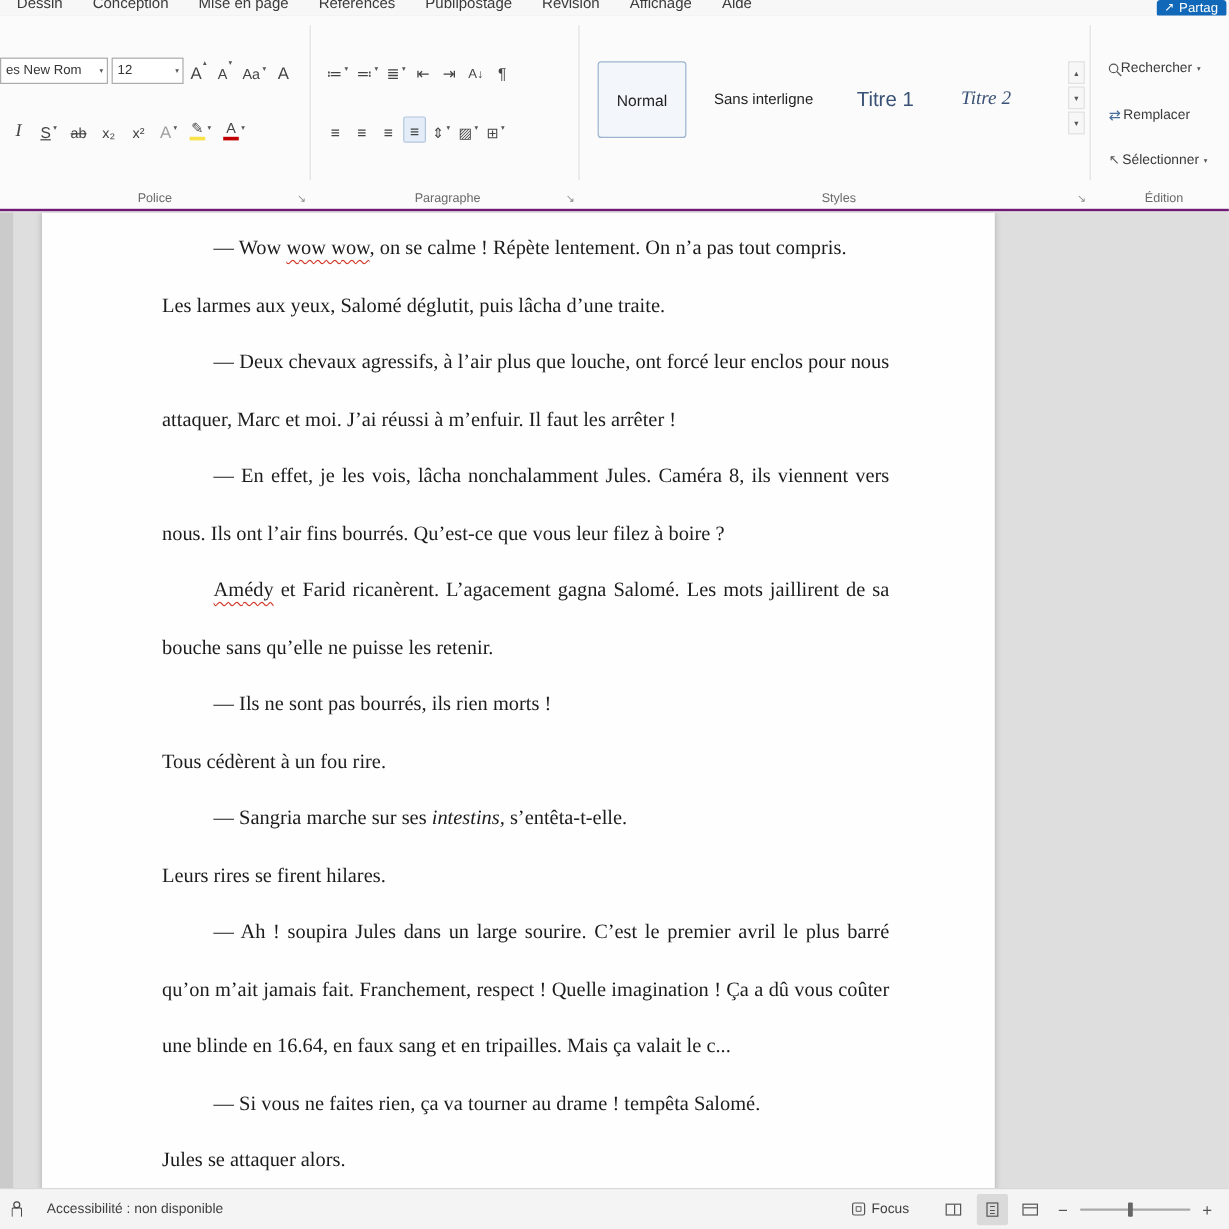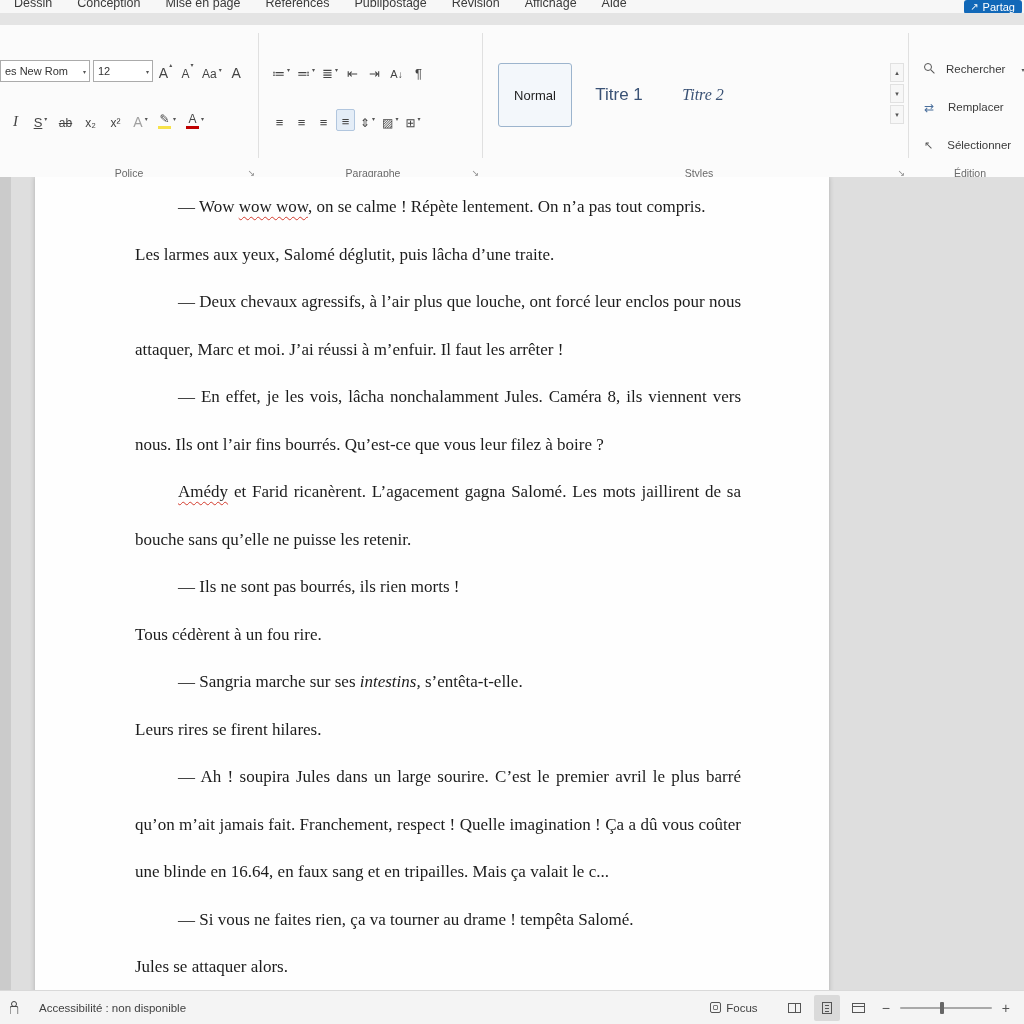--- a/index.html
+++ b/index.html
@@ -7,21 +7,21 @@
 body{font-family:"Liberation Sans",sans-serif;background:#e4e4e4;position:relative;overflow:hidden;color:#333}
 
 
 .tabsbar{position:absolute;top:0;left:0;right:0;height:13px;background:#f7f7f7;z-index:6;overflow:hidden}
 .tabs{display:flex;gap:25px;padding-left:14px;font-size:12.5px;color:#3a3a3a;transform:translateY(-6px)}
 .tab{line-height:18px;white-space:nowrap;cursor:default}
 .share-btn{position:absolute;top:0;right:2px;height:14px;background:#1168b8;color:#fff;border-radius:3px;display:flex;align-items:center;gap:4px;padding:0 7px 0 6px;font-size:11px;line-height:1}
 .share-btn .share-ic{font-size:10px}
 
 
-.ribbon{position:absolute;top:25px;left:0;right:0;height:163px;background:#fbfbfb;border-bottom:6px solid #701a75}
+.ribbon{position:absolute;top:13px;left:0;right:0;height:163px;background:#fbfbfb;border-bottom:2px solid #701a75}
 .rgroup{position:absolute;top:0;bottom:0}
 .grouplabel{position:absolute;bottom:3px;left:0;right:0;text-align:center;font-size:10.5px;color:#6a6a6a}
 .launcher{position:absolute;bottom:4px;right:3px;font-size:9px;color:#8a8a8a;cursor:pointer}
 .vdiv{position:absolute;top:8px;bottom:24px;width:1px;background:#e0e0e0}
 .rrow{position:absolute;left:6px;display:flex;align-items:center;gap:3px}
 .rbtn{display:inline-flex;align-items:flex-end;justify-content:center;min-width:19px;height:22px;padding:0 2px 2px;font-size:14px;color:#444;border-radius:2px;cursor:pointer;line-height:1}
 .rbtn.sel{background:#e4edf7;border:1px solid #b1c6de}
 .rbtn .tiny-arrow{font-size:6px;margin-left:1px;align-self:flex-start;margin-top:2px;color:#555}
 .chev{font-size:6px;color:#555;margin-left:2px;align-self:center}
 .combo{display:flex;align-items:center;justify-content:space-between;border:1px solid #ababab;background:#fff;height:22px;font-size:11px;padding:0 3px 0 4px;color:#333;cursor:pointer}
@@ -44,21 +44,21 @@
 .style-item.selected{border-color:#9cb4cd;background:#f3f7fb}
 .sty-normal{font-size:13px;color:#1f1f1f}
 .sty-nospace{font-size:12.5px;color:#1f1f1f}
 .sty-h1{font-size:17px;color:#3a5275}
 .sty-h2{font-size:16px;color:#3a5275;font-style:italic;font-family:"Liberation Serif",serif}
 .gal-scroll{position:absolute;right:4px;top:38px;display:flex;flex-direction:column;gap:2px}
 .gal-scroll span{width:14px;height:19px;display:flex;align-items:center;justify-content:center;font-size:7px;color:#555;border:1px solid #e1e1e1;background:#f7f7f7;cursor:pointer}
 .gal-more{border-top:2px solid #555}
 
 
-.edit-item{position:absolute;left:8px;display:flex;align-items:flex-start;gap:14px;font-size:11.5px;color:#3a3a3a;cursor:pointer;white-space:nowrap}
+.edit-item{position:absolute;left:8px;display:flex;align-items:center;gap:2px;font-size:11.5px;color:#3a3a3a;cursor:pointer;white-space:nowrap}
 .ic-mag{width:8px;height:8px;border:1.4px solid #555;border-radius:50%;position:relative;flex:none}
 .ic-mag::after{content:"";position:absolute;width:5px;height:1.4px;background:#555;transform:rotate(45deg);right:-4px;bottom:-2px}
 .ic-replace{font-size:12px;color:#4a6f9c}
 .ic-select{font-size:11px;color:#555}
 
 
 .docarea{position:absolute;top:177px;bottom:34px;left:0;right:0;background:#dedede;overflow:hidden}
 .leftstrip{position:absolute;left:0;top:0;bottom:0;width:11px;background:#cbcbcb}
 .page{position:absolute;left:35px;top:0;bottom:-20px;width:794px;background:#fefefe;box-shadow:0 0 5px rgba(0,0,0,.22);cursor:text}
 .doc-text{margin:6px 88px 0 100px;font-family:"Liberation Serif",serif;font-size:17px;line-height:47.5px;color:#1c1c1c;text-align:justify}
@@ -229,20 +229,23 @@
     <span class="launcher">↘</span>
   </div>
 
   <div class="vdiv" style="left:482px"></div>
 
   <div class="rgroup" style="left:490px;width:418px">
     <div class="style-strip">
       <div class="style-item selected sty-normal">
           <span>Normal</span>
         </div>
+      <div class="style-item sty-nospace">
+          <span>Sans interligne</span>
+        </div>
       <div class="style-item sty-h1">
           <span>Titre 1</span>
         </div>
       <div class="style-item sty-h2">
           <span>Titre 2</span>
         </div>
     </div>
     <div class="gal-scroll">
       <span>▴</span>
       <span>▾</span>

